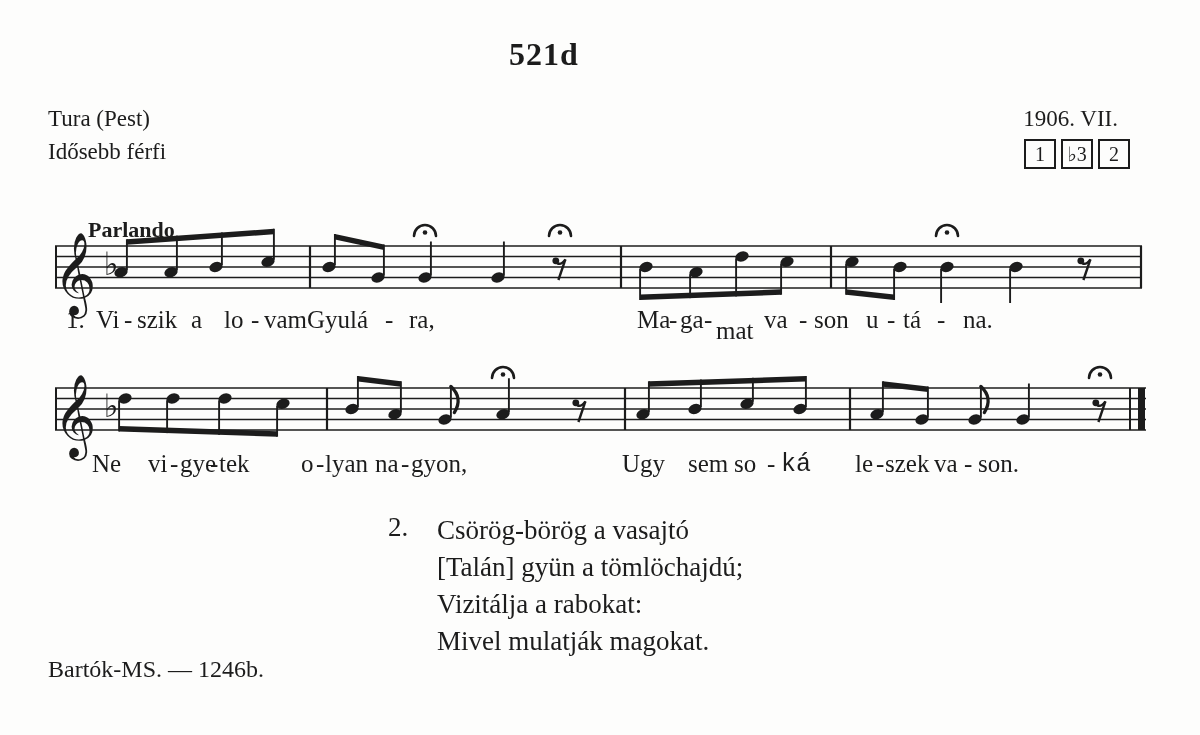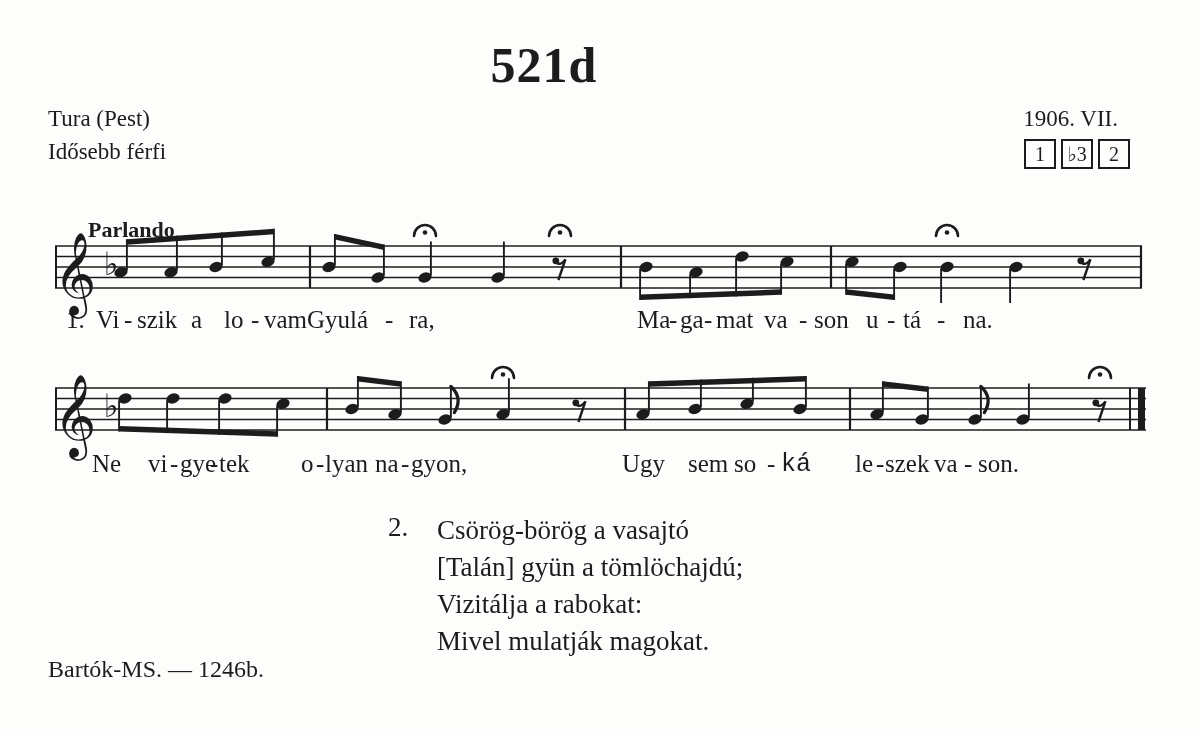--- a/index.html
+++ b/index.html
@@ -4,21 +4,21 @@
 <style>
   html,body{margin:0;padding:0;}
   body{
     width:1200px;height:735px;position:relative;overflow:hidden;
     background:#fdfdfc;color:#1c1c1c;
     font-family:"Liberation Serif","DejaVu Serif",serif;
   }
   .abs{position:absolute;}
   #title{
     left:0;top:36px;width:1088px;text-align:center;
-    font-size:50px;font-weight:bold;letter-spacing:1px;
+    font-size:32px;font-weight:bold;letter-spacing:1px;
   }
   #meta-left{left:48px;top:102px;font-size:23px;line-height:33px;}
   #meta-right{right:46px;top:102px;font-size:23px;line-height:33px;text-align:right;
     display:flex;flex-direction:column;align-items:flex-end;}
   #meta-date{margin-right:36px;}
   #cadence-row{display:inline-flex;gap:5px;margin-top:4px;margin-right:24px;}
   .cadence-box{
     min-width:24px;height:26px;border:2px solid #1c1c1c;
     display:flex;align-items:center;justify-content:center;
     font-size:20px;padding:0 2px;
@@ -188,21 +188,21 @@
     <span style="left: 224px;">lo</span>
     <span style="left: 251px;">-</span>
     <span style="left: 264px;">vam</span>
     <span style="left: 307px;">Gyulá</span>
     <span style="left: 385px;">-</span>
     <span style="left: 409px;">ra,</span>
     <span style="left: 637px;">Ma</span>
     <span style="left: 669px;">-</span>
     <span style="left: 680px;">ga</span>
     <span style="left: 704px;">-</span>
-    <span style="left: 716px;">mat</span>
+    <span style="left: 716px; margin-top: 11px;">mat</span>
     <span style="left: 764px;">va</span>
     <span style="left: 799px;">-</span>
     <span style="left: 814px;">son</span>
     <span style="left: 866px;">u</span>
     <span style="left: 887px;">-</span>
     <span style="left: 903px;">tá</span>
     <span style="left: 937px;">-</span>
     <span style="left: 963px;">na.</span>
   </div>
 <div id="lyrics-2" class="abs lyrics-line">

